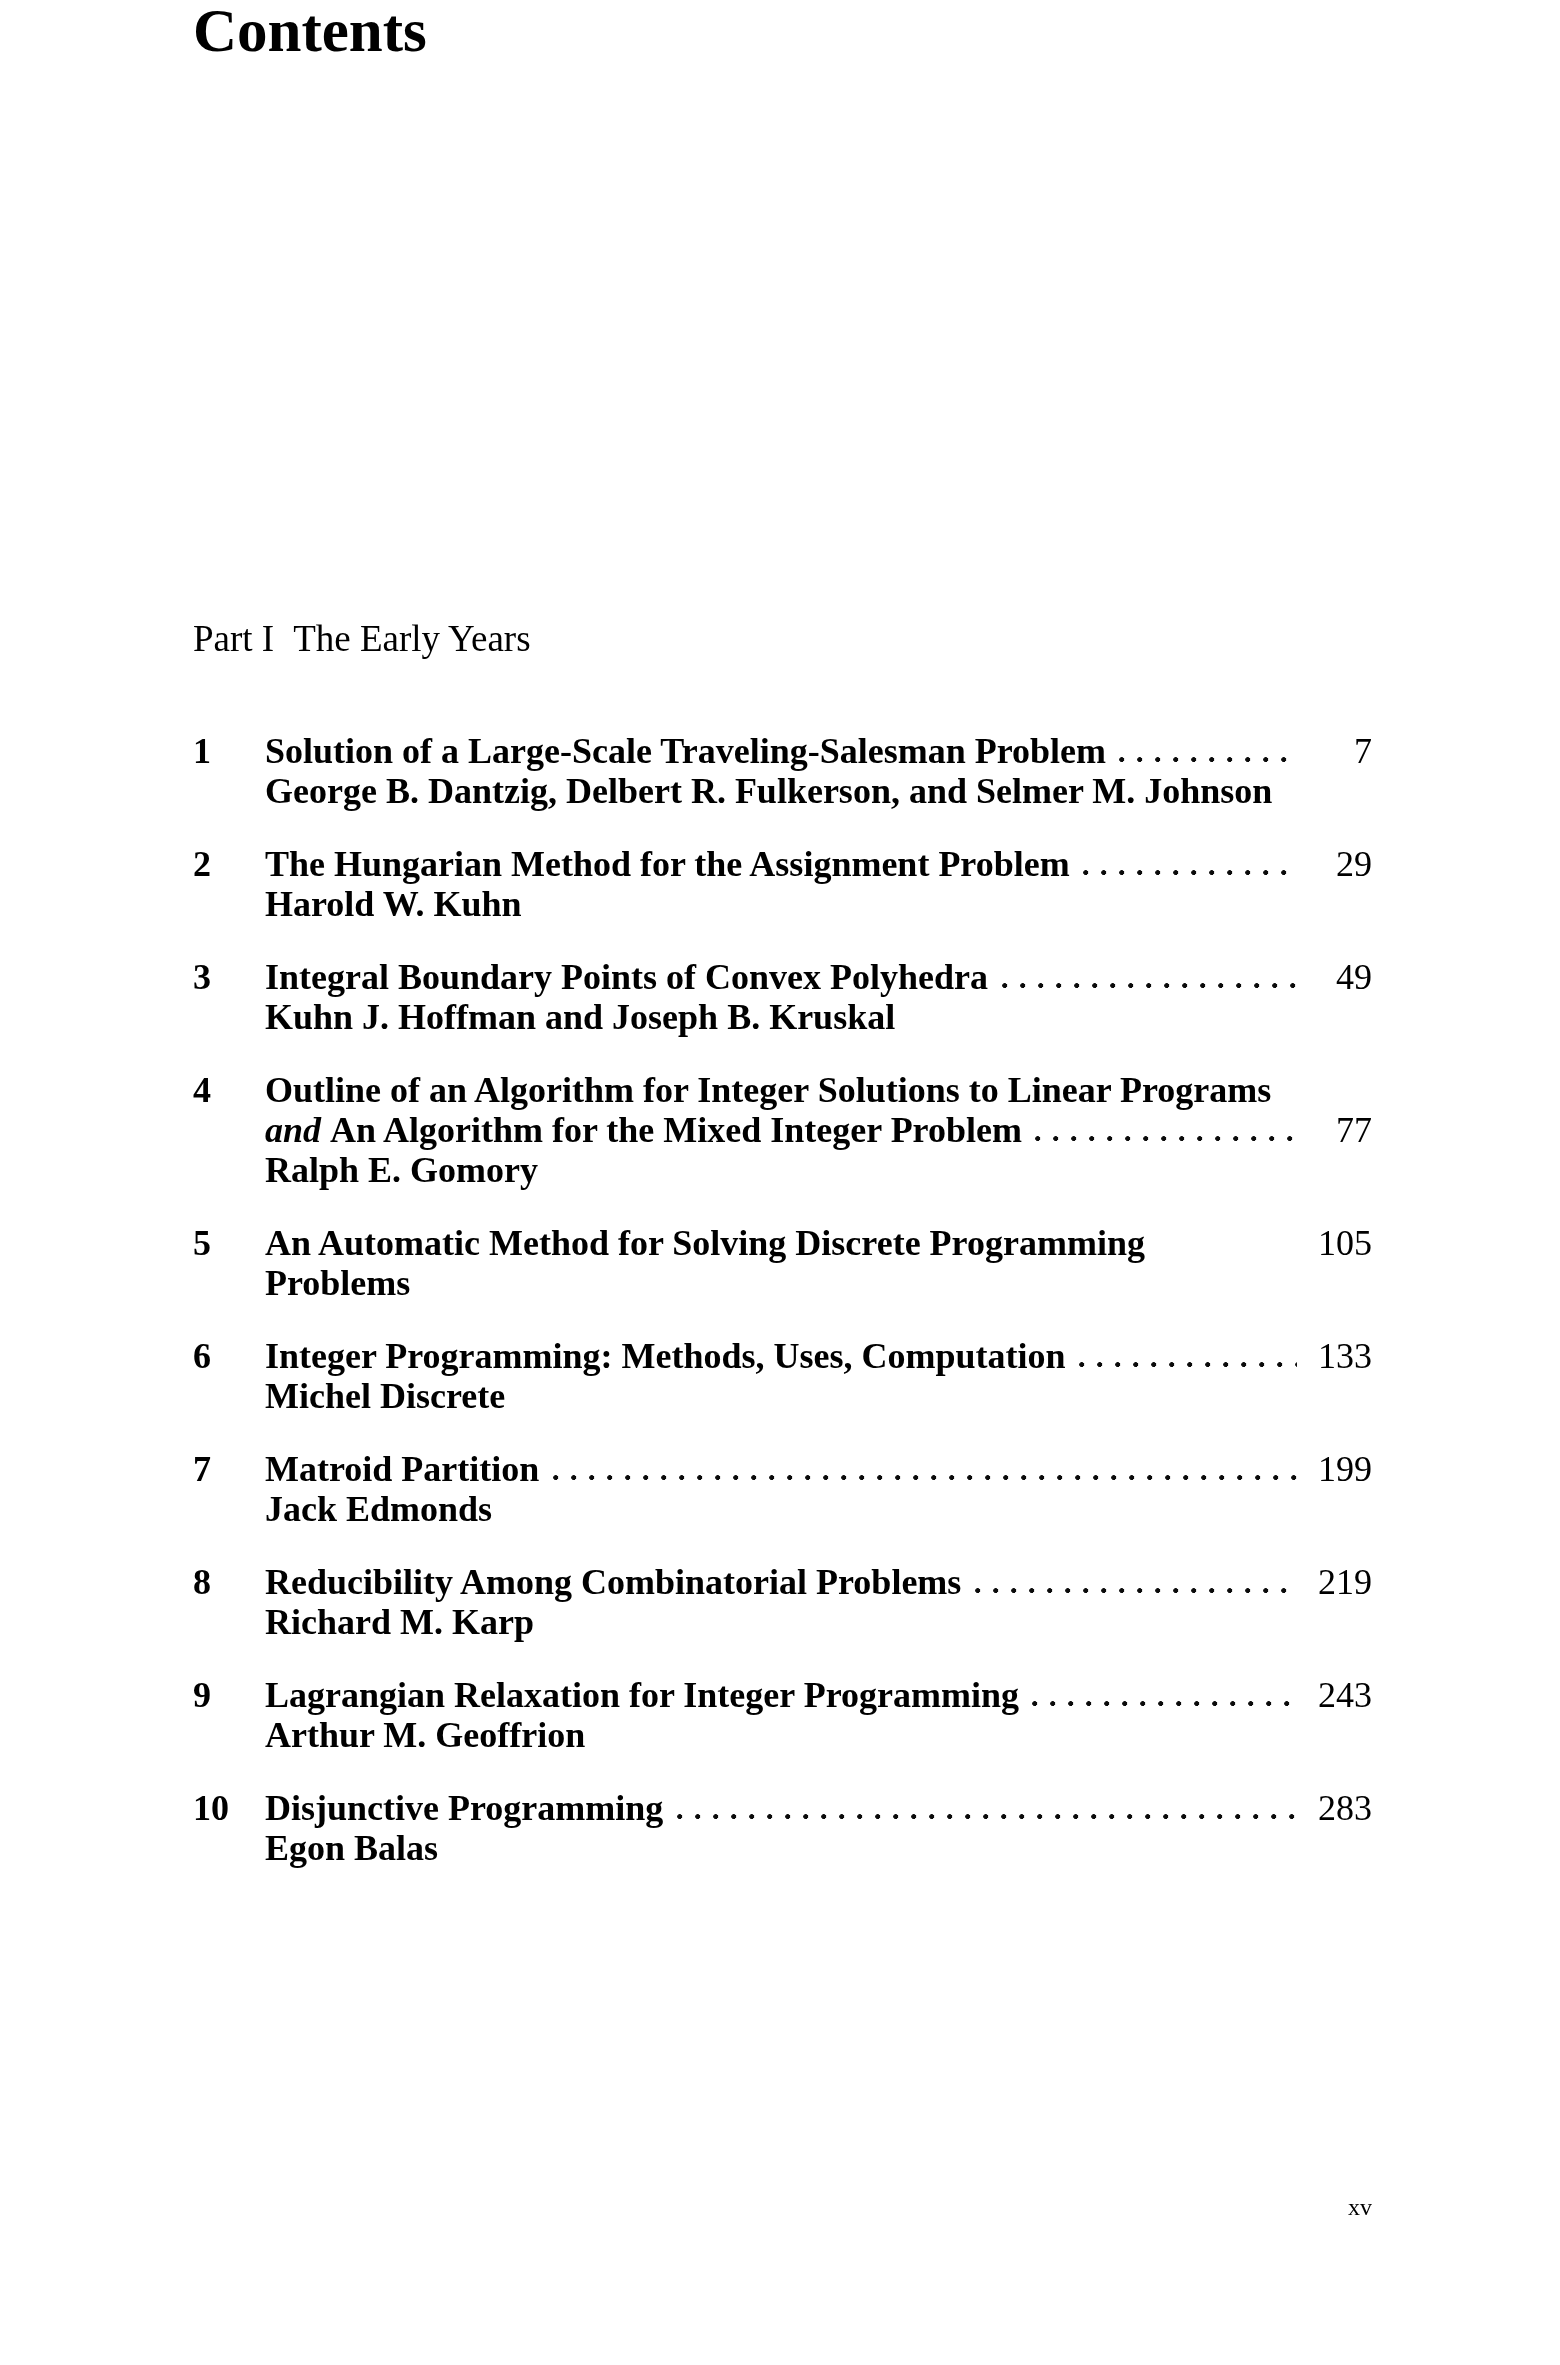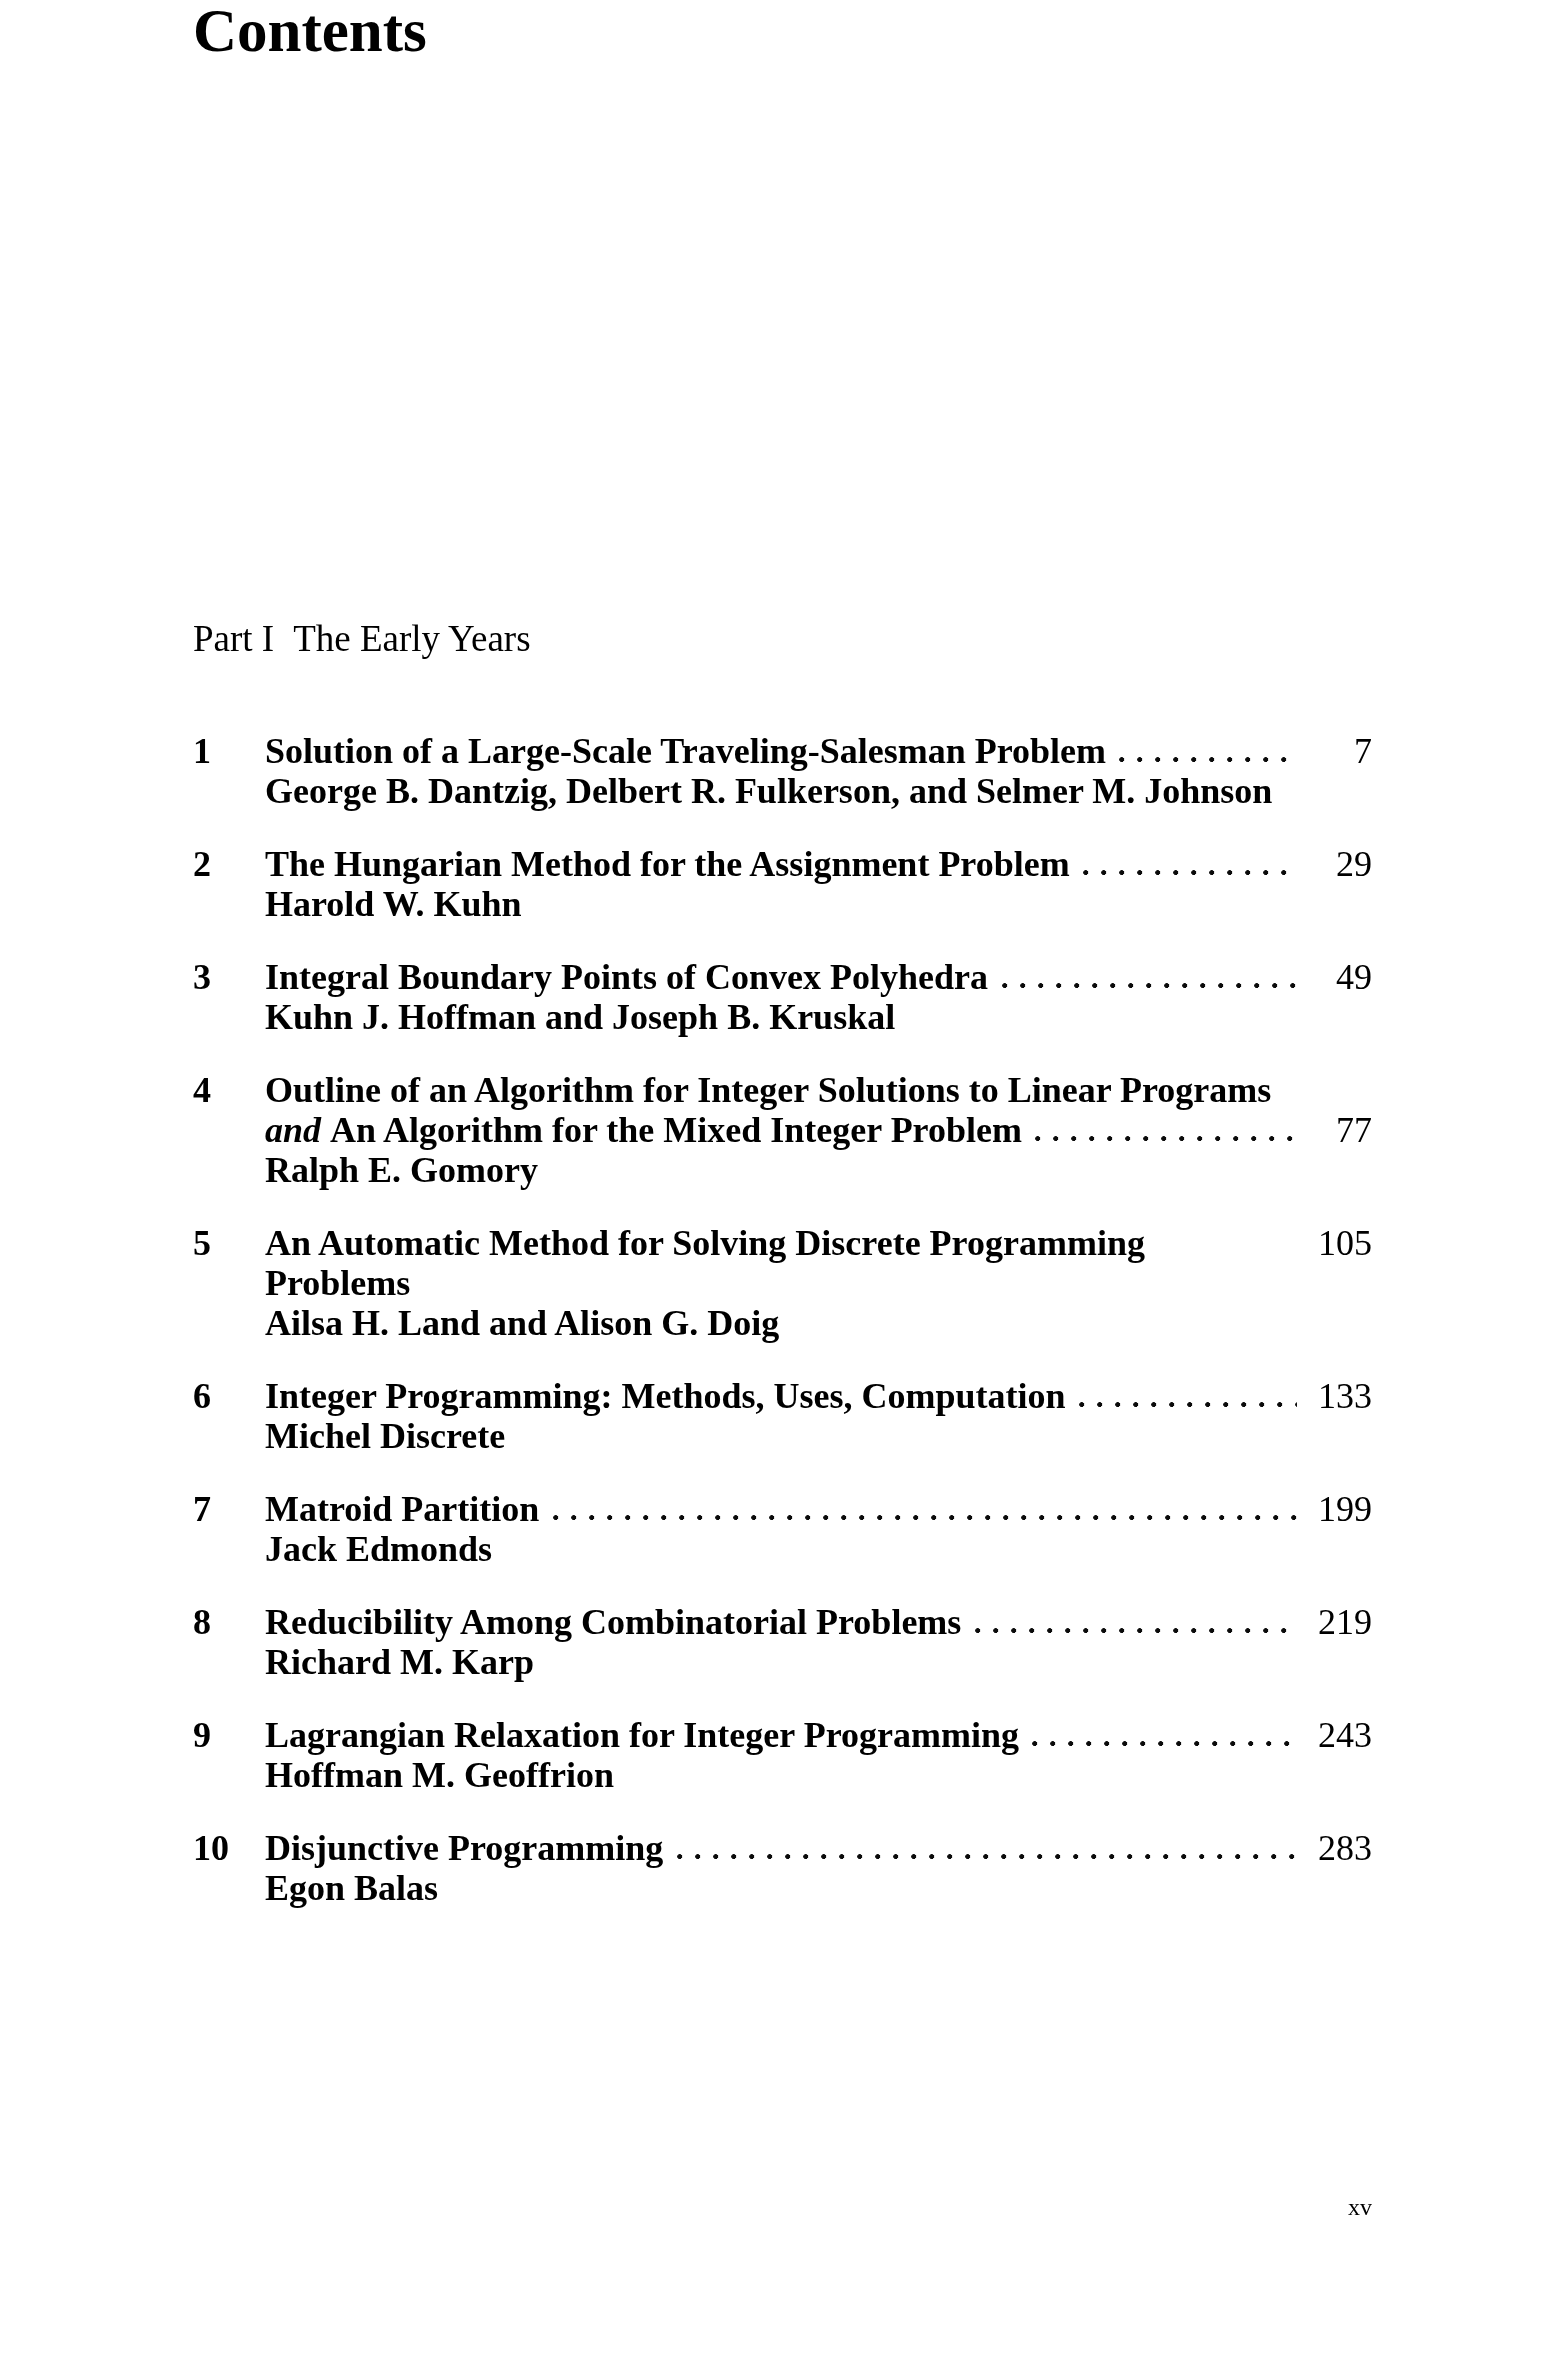--- a/index.html
+++ b/index.html
@@ -148,21 +148,20 @@
   </div>
 
   <div class="entry">
     <div class="entry-num">5</div>
     <div class="entry-body">
       <div class="title-line">
             <span class="t-text">An Automatic Method for Solving Discrete Programming Problems</span>
             <span class="leader"></span>
             <span class="pnum">105</span>
           </div>
-          <div class="entry-authors">Ailsa H. Land and Alison G. Doig</div>
     </div>
   </div>
 
   <div class="entry">
     <div class="entry-num">6</div>
     <div class="entry-body">
       <div class="title-line">
             <span class="t-text">Integer Programming: Methods, Uses, Computation</span>
             <span class="leader"></span>
             <span class="pnum">133</span>
@@ -196,21 +195,21 @@
   </div>
 
   <div class="entry">
     <div class="entry-num">9</div>
     <div class="entry-body">
       <div class="title-line">
             <span class="t-text">Lagrangian Relaxation for Integer Programming</span>
             <span class="leader"></span>
             <span class="pnum">243</span>
           </div>
-          <div class="entry-authors">Hoffman M. Geoffrion</div>
+          <div class="entry-authors">Arthur M. Geoffrion</div>
     </div>
   </div>
 
   <div class="entry">
     <div class="entry-num">10</div>
     <div class="entry-body">
       <div class="title-line">
             <span class="t-text">Disjunctive Programming</span>
             <span class="leader"></span>
             <span class="pnum">283</span>

